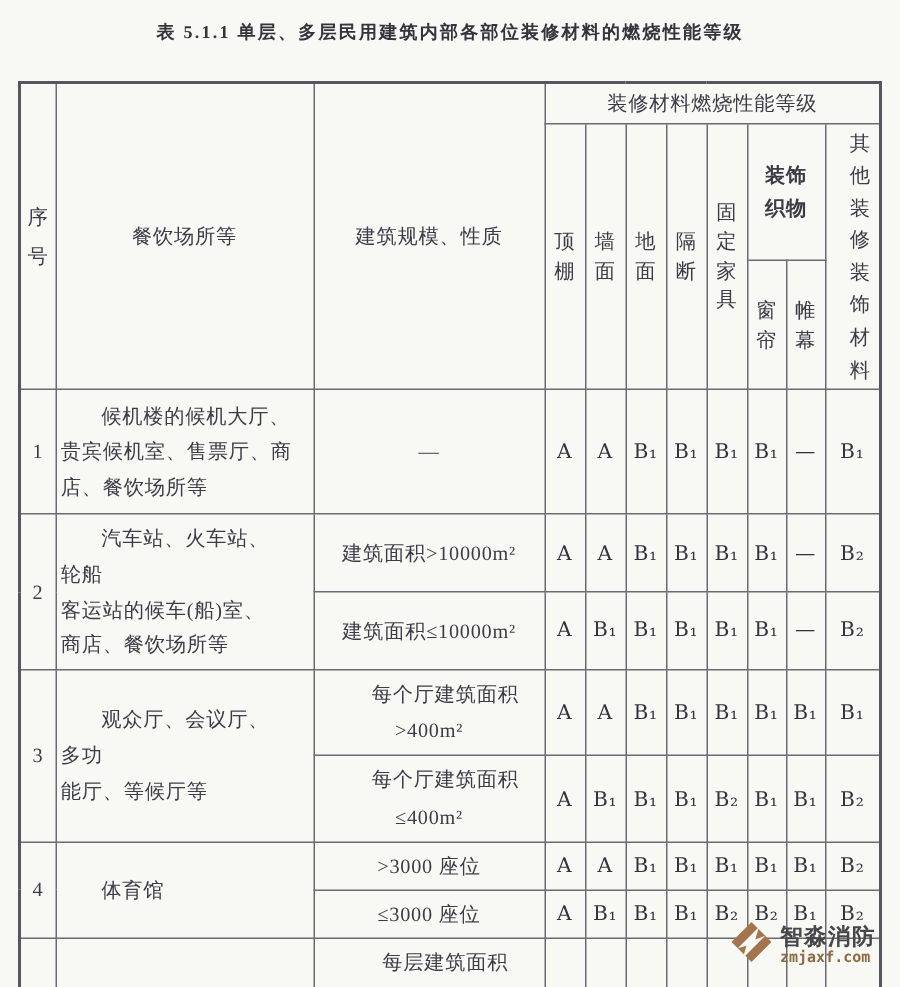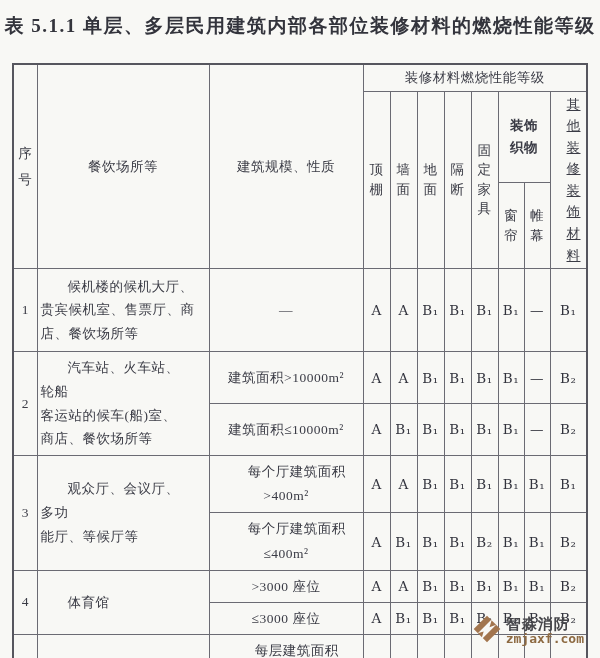--- a/index.html
+++ b/index.html
@@ -7,21 +7,21 @@
     width:600px;height:658px;
     background:#f8f8f5;
     font-family:"Liberation Serif","DejaVu Serif",serif;
     color:#3b3c46;
     position:relative;
     overflow:hidden;
   }
   .title{
     padding-top:13px;
     text-align:center;
-    font-size:19px;
+    font-size:12px;
     font-weight:bold;
     letter-spacing:1.5px;
     color:#33343c;
   }
   table.doc-table{
     margin:24px auto 0 auto;
     border-collapse:collapse;
     table-layout:fixed;
     width:574px;
     border:2px solid #56565e;
@@ -35,21 +35,21 @@
     letter-spacing:.5px;
     padding:2px;
     overflow:hidden;
   }
   
   tr.hr1{height:27px;}
   tr.hr2{height:45px;}
   tr.hr3{height:45px;}
   th.h-narrow{word-break:break-all;line-height:1.45;padding:2px 1px;}
   th.h-fabric{word-break:break-all;line-height:1.6;padding:2px 10px;font-weight:bold;}
-  th.h-other{word-break:break-all;line-height:1.6;padding:2px 16px;text-decoration:underline;}
+  th.h-other{word-break:break-all;line-height:1.6;padding:2px 16px;}
   th.h-no{word-break:break-all;line-height:1.9;margin-top:40px;}
   
   tr.r1{height:83px;}
   tr.r2{height:42px;}
   tr.r3{height:48px;}
   tr.r4{height:32px;}
   tr.r5a{height:75px;}
   td.place{
     text-align:left;
     padding:4px 3px;
@@ -70,21 +70,21 @@
   td.v{font-family:"DejaVu Serif","Liberation Serif",serif;font-size:13.5px;color:#32333d;}
   td.no{font-size:13.5px;}
   
   .watermark{
     position:absolute;
     right:16px;bottom:10px;
     display:flex;align-items:center;gap:4px;
   }
   .wm-text{display:flex;flex-direction:column;line-height:1.1;}
   .wm-brand{font-size:15px;font-weight:bold;color:#46464a;letter-spacing:1px;}
-  .wm-site{font-size:13px;font-weight:bold;color:#8d6a42;font-family:"DejaVu Sans Mono",monospace;}
+  .wm-site{font-size:10px;font-weight:bold;color:#8d6a42;font-family:"DejaVu Sans Mono",monospace;}
 </style>
 </head>
 <body>
 
 <div class="title">表 5.1.1   单层、多层民用建筑内部各部位装修材料的燃烧性能等级</div>
 
 <table class="doc-table">
   <colgroup>
     <col style="width:24px">
       <col style="width:172px">

